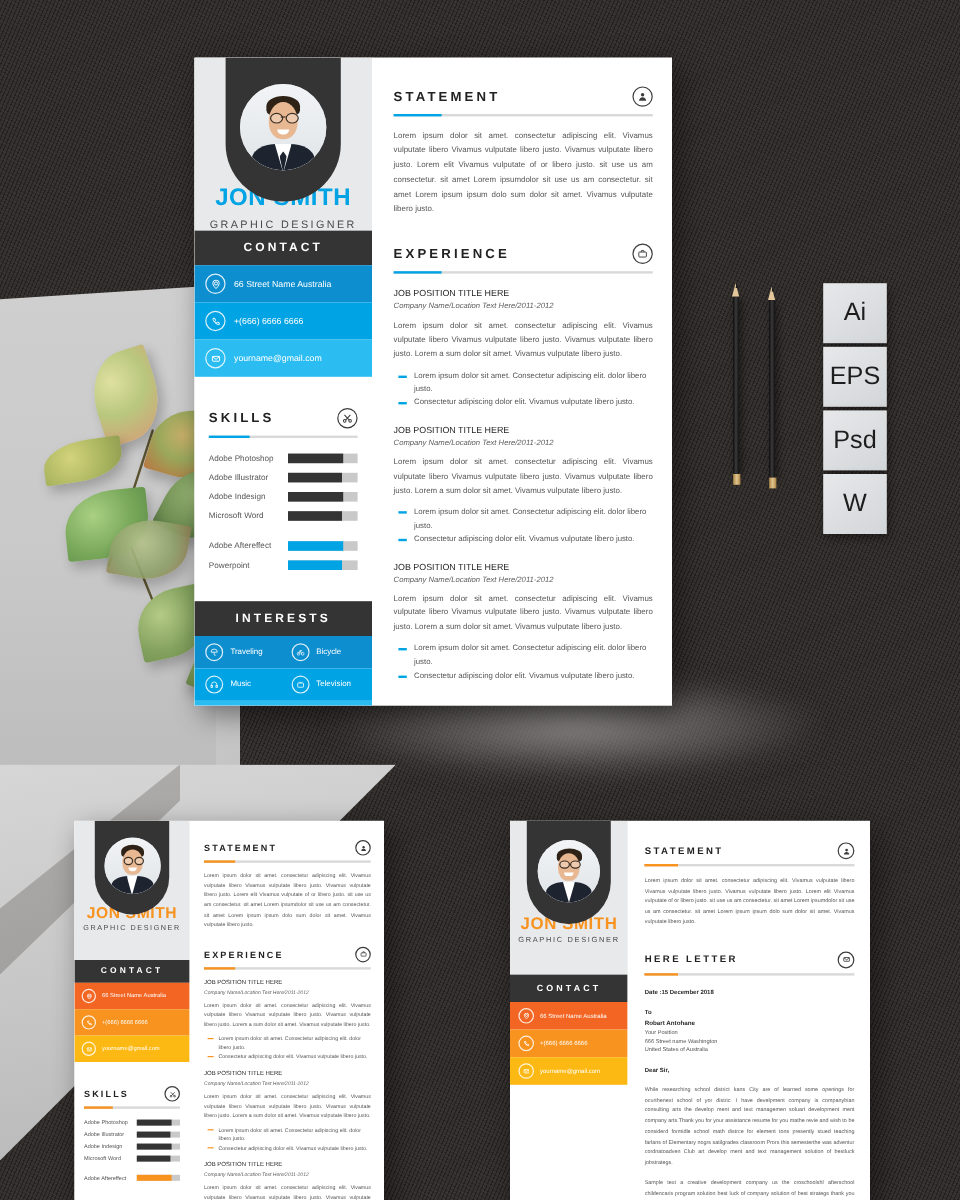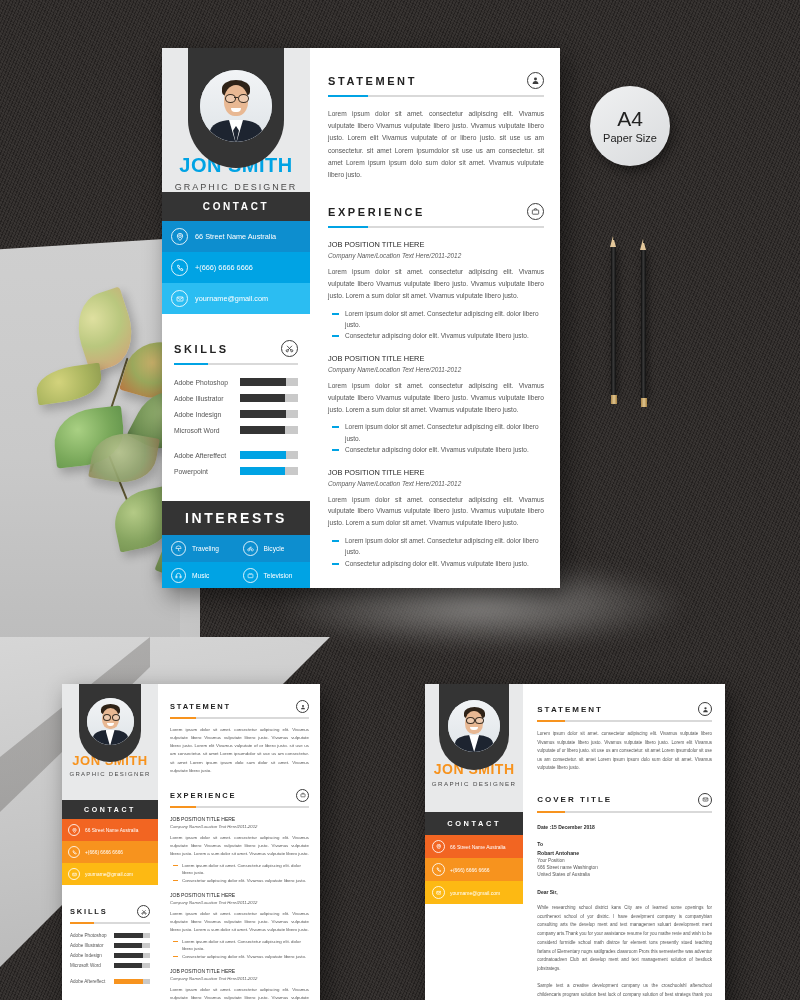--- a/index.html
+++ b/index.html
@@ -159,25 +159,27 @@
     <div class="tip"></div>
     <div class="lead"></div>
     <div class="ferrule"></div>
   </div>
   <div class="pencil" style="left:641px;top:250px;height:148px;">
     <div class="tip"></div>
     <div class="lead"></div>
     <div class="ferrule"></div>
   </div>
 
-  <div class="a4">
-    <div class="big">A4</div>
-    <div class="small">Paper Size</div>
+
+  <div class="fmt-col">
+    <div class="fmt">Ai</div>
+    <div class="fmt">EPS</div>
+    <div class="fmt">Psd</div>
+    <div class="fmt">W</div>
   </div>
-
 
   <div class="sheet" style="left:162px;top:48px;width:398px;height:540px;">
 
     <div class="left-col" style="width:148px;">
       <div class="photoblock" style="height:178px;padding-top:0;">
         <div class="photo-dark" style="width:96px;height:120px;"></div>
         <div class="avatar" style="width:72px;height:72px;margin-top:22px;">
           <div class="av-bg"></div>
           <div class="av-suit" style="left:10px;top:50px;width:52px;height:30px;"></div>
           <div class="av-shirt" style="left:29px;top:50px;width:14px;height:24px;clip-path:polygon(0 0,100% 0,50% 100%);"></div>
@@ -271,21 +273,21 @@
           </div>
           <div class="skill-row">
             <span class="skill-name" style="font-size:6.8px;width:66px;">Powerpoint</span>
             <span class="skill-track" style="width:58px;height:8px;">
               <span class="skill-fill" style="display:block;width:78%;background:#00a3e4;"></span>
             </span>
           </div>
         </div>
       </div>
 
-      <div class="barhead" style="font-size:14px;padding:9px 0;margin-top:26px;">INTERESTS</div>
+      <div class="barhead" style="font-size:10px;padding:9px 0;margin-top:26px;">INTERESTS</div>
       <div>
         <div class="int-row" style="background:#0d8ecf;">
           <div class="int-cell" style="width:50%;padding:6px 0 6px 9px;">
             <span class="cicon" style="width:13px;height:13px;">
               <svg width="7" height="7" viewBox="0 0 16 16" fill="none" stroke="#fff" stroke-width="1.5">
                   <path d="M2 8a6 6 0 0 1 12 0Z"></path>
                   <path d="M8 8v5a1.6 1.6 0 0 0 3 0"></path>
                 </svg>
             </span>
             <span style="font-size:6.6px;margin-left:6px;">Traveling</span>
@@ -642,21 +644,21 @@
           </span>
         </div>
         <div class="sec-rule" style="margin-top:4px;">
             <i style="width:28px;background:#f7931e;"></i>
           </div>
         <p class="body-txt" style="font-size:4.5px;line-height:1.9;margin:8px 0 0 0;text-align:justify;">Lorem ipsum dolor sit amet. consectetur adipiscing elit. Vivamus vulputate libero Vivamus vulputate libero justo. Vivamus vulputate libero justo. Lorem elit  Vivamus vulputate of or libero justo.  sit use us am consectetur. sit amet Lorem ipsumdolor sit use us am consectetur. sit amet Lorem ipsum ipsum dolo sum dolor sit amet. Vivamus vulputate libero justo.</p>
       </div>
 
       <div class="sec" style="margin-top:20px;">
         <div style="display:flex;align-items:center;justify-content:space-between;">
-          <div class="sec-title" style="font-size:8px;letter-spacing:2px;">COVER TITLE</div>
+          <div class="sec-title" style="font-size:8px;letter-spacing:2px;">HERE LETTER</div>
           <span class="sec-ico" style="width:12px;height:12px;">
             <svg width="7" height="7" viewBox="0 0 16 16" fill="none" stroke="#3c3c3c" stroke-width="1.6">
                 <rect x="2.6" y="4.4" width="10.8" height="7.2" rx="1"></rect>
                 <path d="M3 5 L8 8.8 L13 5"></path>
               </svg>
           </span>
         </div>
         <div class="sec-rule" style="margin-top:4px;">
             <i style="width:28px;background:#f7931e;"></i>
           </div>

